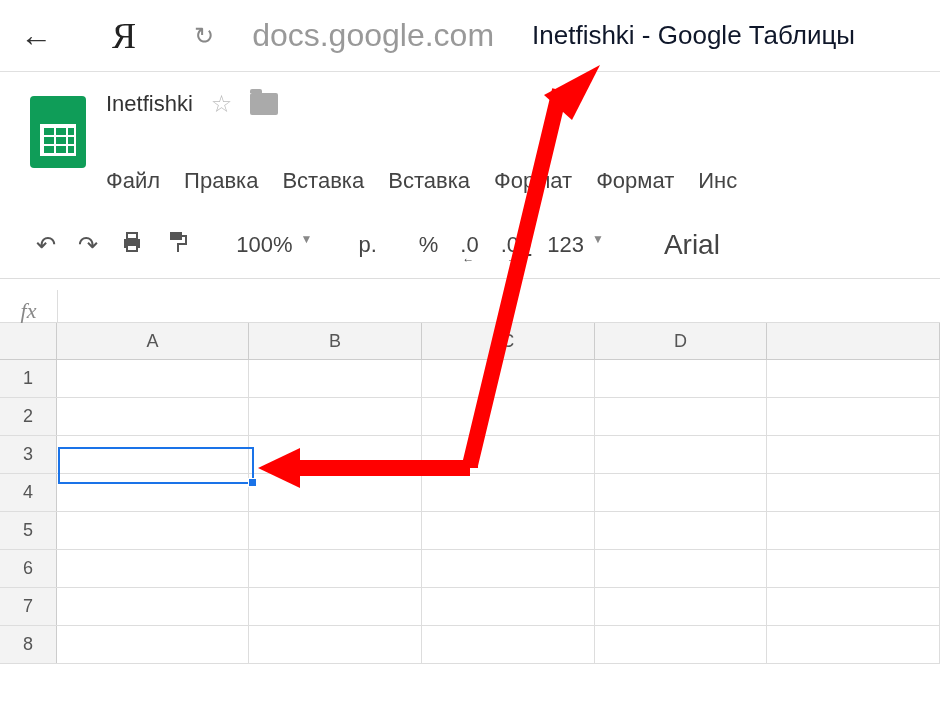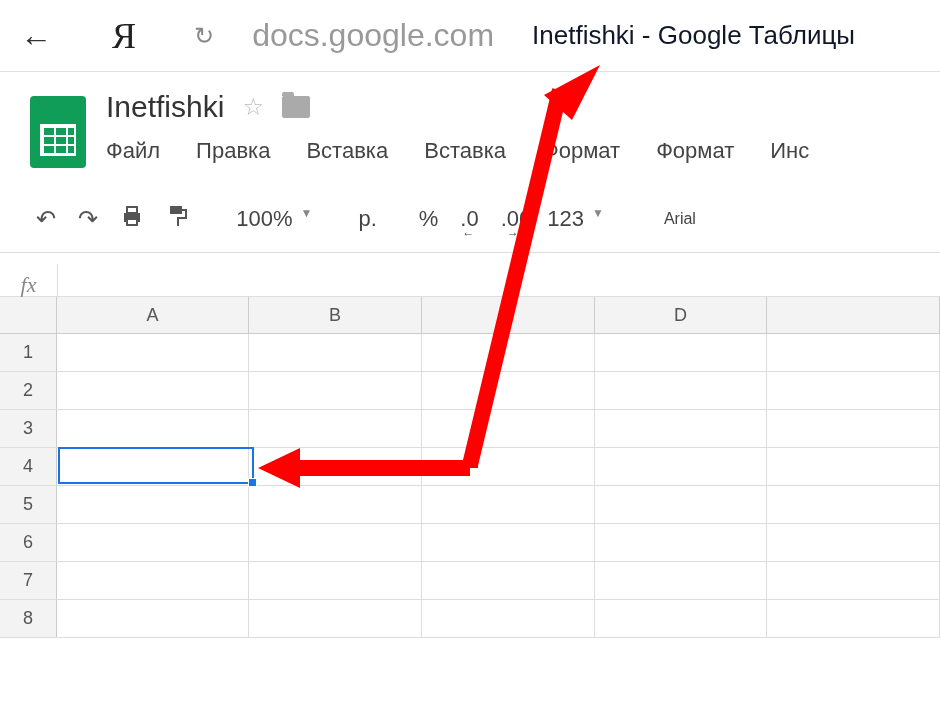--- a/index.html
+++ b/index.html
@@ -10,35 +10,35 @@
     .ya-logo { font-size: 36px; color: #222; font-weight: 400; font-family: 'Times New Roman', serif; padding: 0 20px; }
     .reload-icon { font-size: 24px; color: #888; cursor: pointer; padding: 0 8px; }
     .url-text { font-size: 32px; color: #999; }
     .page-title-text { font-size: 26px; color: #0f172a; margin-left: 8px; }
     
     .doc-header { display: flex; padding: 18px 30px 0 30px; gap: 20px; }
     .sheets-icon { width: 56px; height: 72px; background: #0f9d58; border-radius: 4px; position: relative; margin-top: 6px; }
     .sheets-icon::after { content: ''; position: absolute; top: 28px; left: 10px; right: 10px; bottom: 12px; background: repeating-linear-gradient(to bottom, #fff 0, #fff 2px, transparent 2px, transparent 9px), repeating-linear-gradient(to right, #fff 0, #fff 2px, transparent 2px, transparent 12px); border: 2px solid #fff; }
     .doc-title-area { display: flex; flex-direction: column; gap: 14px; }
     .doc-title-row { display: flex; align-items: center; gap: 18px; }
-    .doc-title { font-size: 30px; color: #333; }
+    .doc-title { font-size: 22px; color: #333; }
     .star-icon { font-size: 24px; color: #bbb; cursor: pointer; }
     .folder-icon { width: 28px; height: 22px; background: #aaa; border-radius: 2px; position: relative; cursor: pointer; }
     .folder-icon::before { content: ''; position: absolute; top: -4px; left: 0; width: 12px; height: 4px; background: #aaa; border-radius: 2px 2px 0 0; }
     
-    .menu-bar { display: flex; gap: 36px; }
+    .menu-bar { display: flex; gap: 24px; margin-top: 36px; }
     .menu-item { font-size: 22px; color: #444; cursor: pointer; }
     
     .toolbar { display: flex; align-items: center; padding: 14px 30px; gap: 10px; border-bottom: 1px solid #ddd; margin-top: 18px; }
     .tb-icon { font-size: 24px; color: #555; cursor: pointer; padding: 4px 6px; }
     .tb-sep { width: 20px; }
     .zoom-box { display: flex; align-items: flex-start; gap: 8px; font-size: 22px; color: #444; cursor: pointer; }
     .dropdown-arrow { font-size: 12px; color: #888; }
     .tb-text { font-size: 22px; color: #444; cursor: pointer; padding: 0 6px; }
-    .font-name { font-size: 16px; color: #444; padding: 0 20px; }
+    .font-name { font-size: 28px; color: #444; padding: 0 20px; }
     
     .formula-bar { display: flex; align-items: center; height: 44px; border-bottom: 1px solid #ddd; }
     .fx-label { width: 58px; text-align: center; font-size: 22px; font-style: italic; color: #888; font-family: 'Times New Roman', serif; border-right: 1px solid #ddd; padding: 8px 0; margin-top: 20px; }
     .formula-input { flex: 1; height: 100%; border: none; padding: 0 10px; font-size: 20px; outline: none; }
     
     .grid { display: flex; flex-direction: column; }
     .col-headers { display: flex; background: #f3f3f3; border-bottom: 1px solid #ccc; }
     .corner { width: 58px; height: 36px; border-right: 1px solid #ccc; background: #f3f3f3; }
     .col-header { height: 36px; display: flex; align-items: center; justify-content: center; font-size: 18px; color: #555; border-right: 1px solid #ccc; background: #f3f3f3; cursor: pointer; }
     .col-a { width: 196px; }

